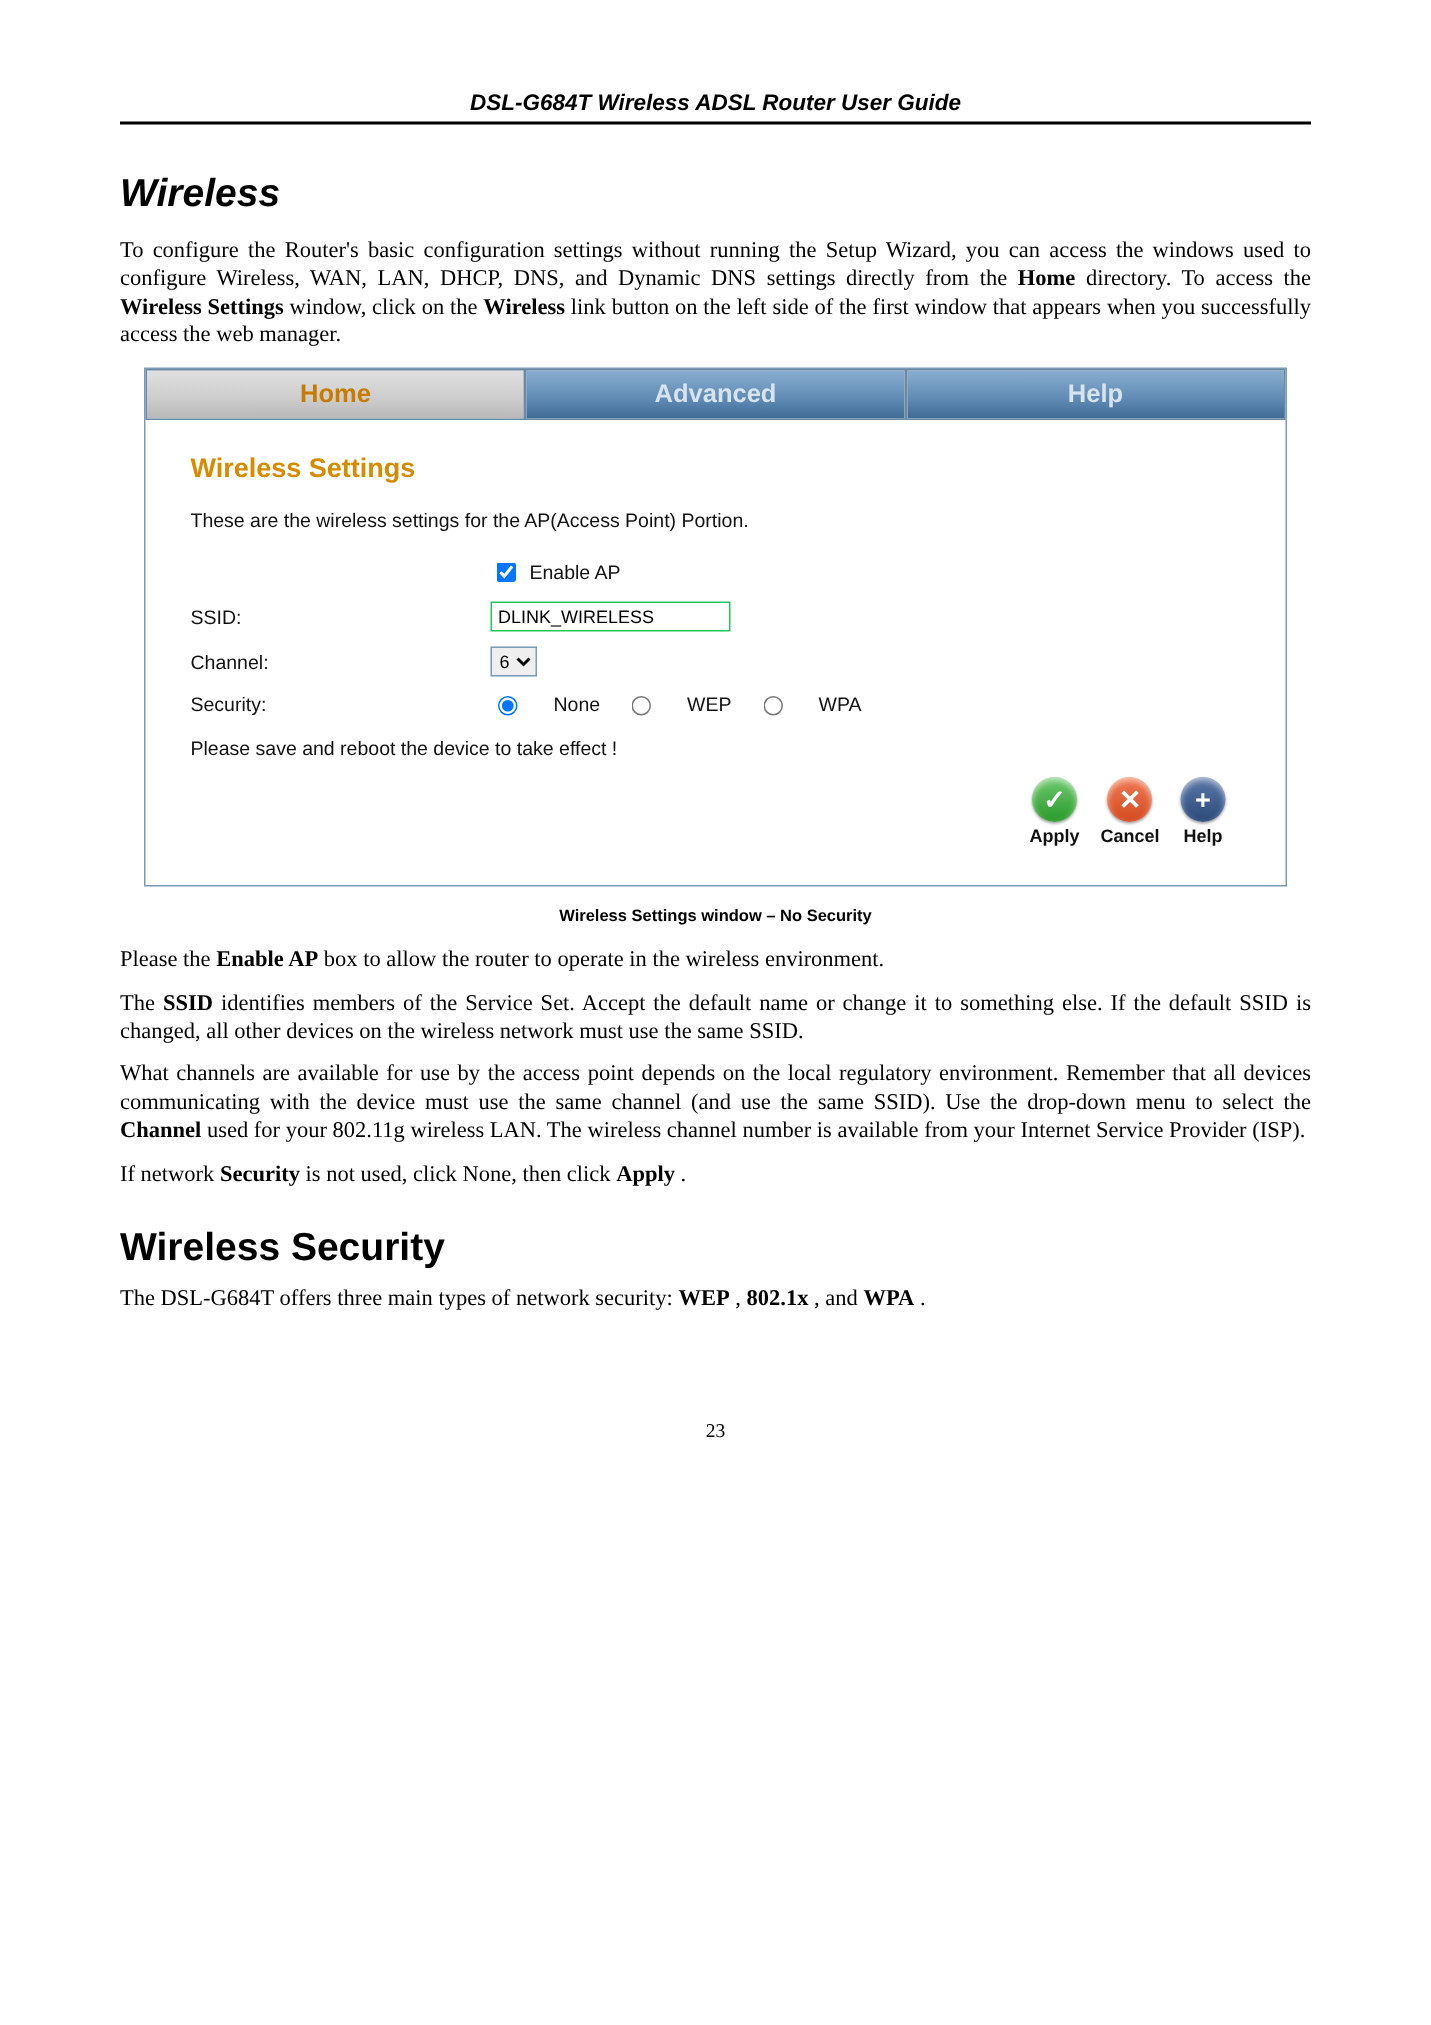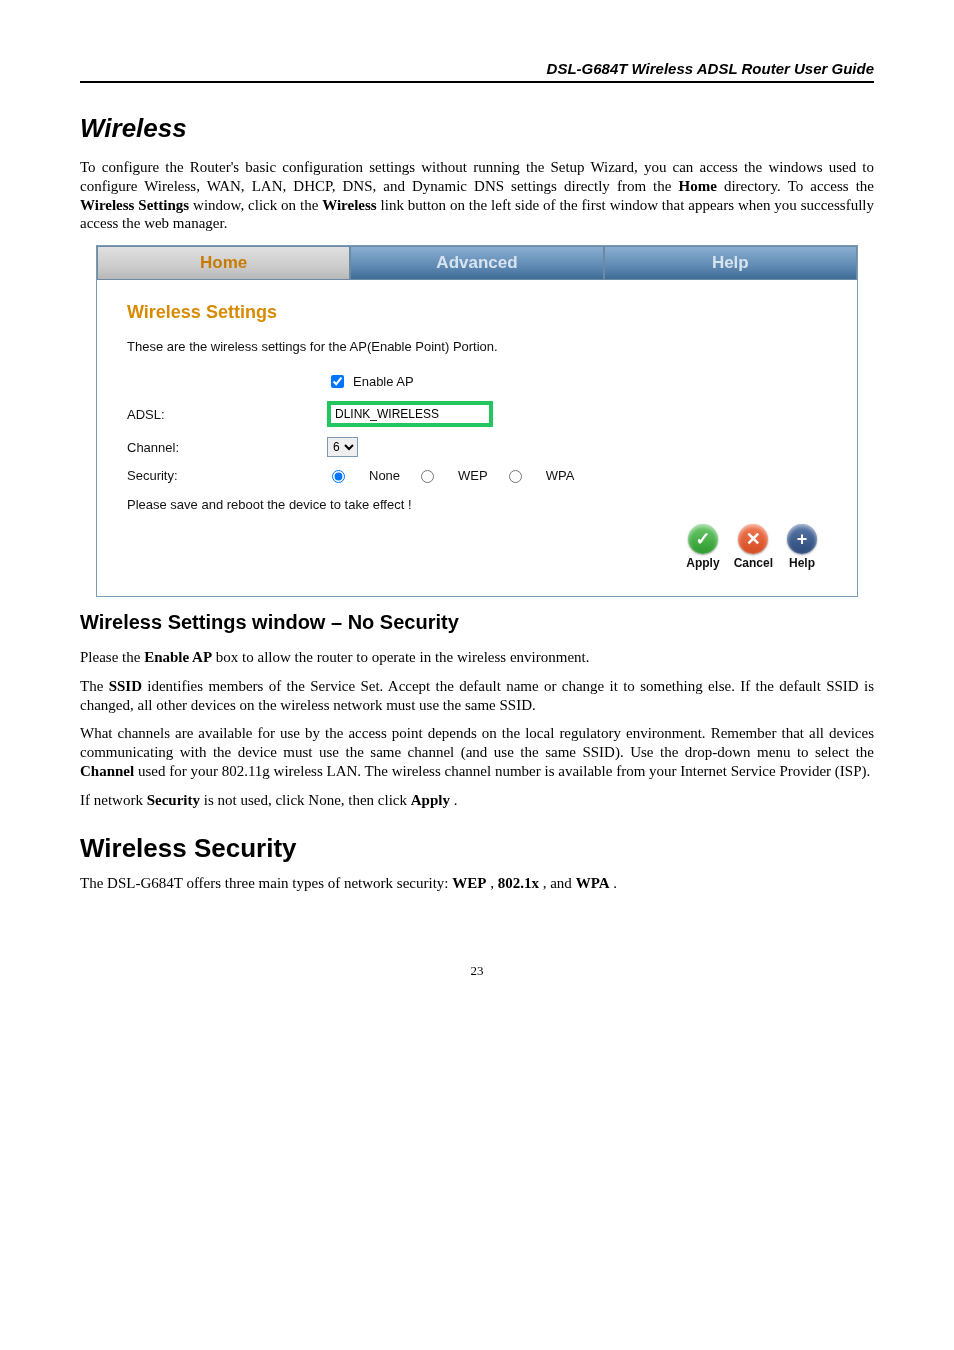--- a/index.html
+++ b/index.html
@@ -6,21 +6,21 @@
     font-family: "Times New Roman", Times, serif;
     font-size: 15px;
     color: #000;
     background: #fff;
     margin: 0;
     padding: 60px 80px 40px 80px;
     width: 954px;
     box-sizing: border-box;
   }
   .header-title {
-    text-align: right;
+    text-align: center;
     font-family: Arial, Helvetica, sans-serif;
     font-weight: bold;
     font-style: italic;
     font-size: 15px;
     margin-bottom: 4px;
   }
   hr.topline {
     border: none;
     border-top: 2px solid #000;
     margin: 0 0 30px 0;
@@ -90,21 +90,21 @@
     width: 200px;
   }
   .row .ctrl {
     display: flex;
     align-items: center;
     gap: 6px;
   }
   input.text {
     font-family: Arial, Helvetica, sans-serif;
     font-size: 12px;
-    border: 4px solid #22c55e;
+    border: 1px solid #22c55e;
     padding: 2px 4px;
     width: 150px;
   }
   select.sel {
     font-family: Arial, Helvetica, sans-serif;
     font-size: 12px;
     border: 1px solid #7a9ab5;
     padding: 1px;
   }
   .radio-group label {
@@ -141,24 +141,24 @@
     justify-content: center;
     color: #fff;
     font-size: 18px;
     font-weight: bold;
     box-shadow: inset 0 2px 4px rgba(255,255,255,0.6), 0 1px 2px rgba(0,0,0,0.4);
   }
   .c-apply  { background: linear-gradient(#6fc96f, #2a9a2a); }
   .c-cancel { background: linear-gradient(#f07a54, #d44a1f); }
   .c-help   { background: linear-gradient(#5b78a8, #2a4a7a); }
   .caption {
-    text-align: left;
-    font-family: Arial, Helvetica, sans-serif;
-    font-weight: bold;
-    font-size: 20px;
+    text-align: center;
+    font-family: Arial, Helvetica, sans-serif;
+    font-weight: bold;
+    font-size: 11px;
     margin: 14px 0 14px 0;
   }
   h2.plain {
     font-family: Arial, Helvetica, sans-serif;
     font-weight: bold;
     font-size: 26px;
     margin: 24px 0 10px 0;
   }
   .pagenum {
     text-align: center;
@@ -187,32 +187,32 @@
 
 <div class="screenshot-box">
   <div class="tabbar">
     <div class="tab tab-active">Home</div>
     <div class="tab tab-inactive">Advanced</div>
     <div class="tab tab-inactive">Help</div>
   </div>
 
   <div class="panel">
     <div class="panel-title">Wireless Settings</div>
-    <div class="panel-note">These are the wireless settings for the AP(Enable Point) Portion.</div>
+    <div class="panel-note">These are the wireless settings for the AP(Access Point) Portion.</div>
 
     <div class="row">
       <div class="lbl"></div>
       <div class="ctrl">
         <input type="checkbox" id="enap" checked="" style="">
         <label for="enap">Enable AP</label>
       </div>
     </div>
 
     <div class="row">
-      <div class="lbl">ADSL:</div>
+      <div class="lbl">SSID:</div>
       <div class="ctrl">
         <input class="text" type="text" value="DLINK_WIRELESS" style="">
       </div>
     </div>
 
     <div class="row">
       <div class="lbl">Channel:</div>
       <div class="ctrl">
         <select class="sel">
           <option>6</option>

